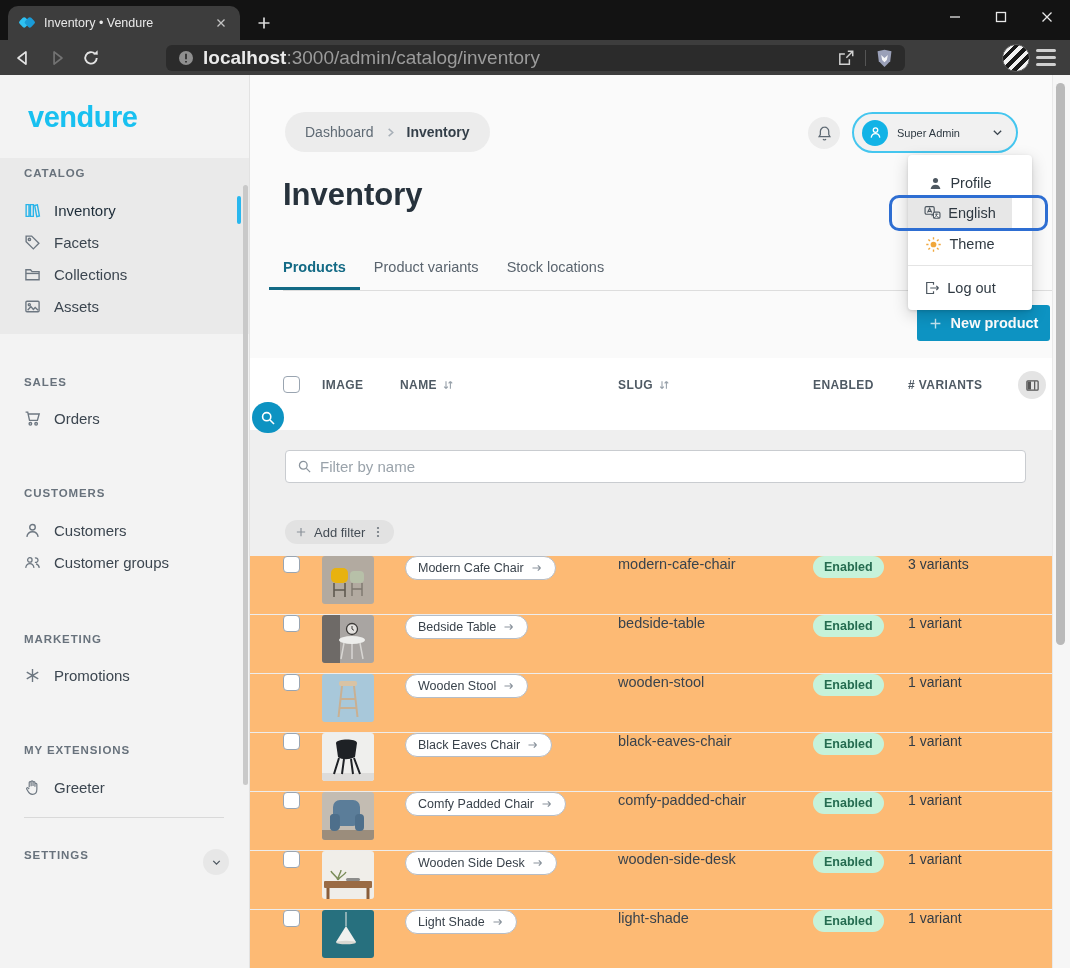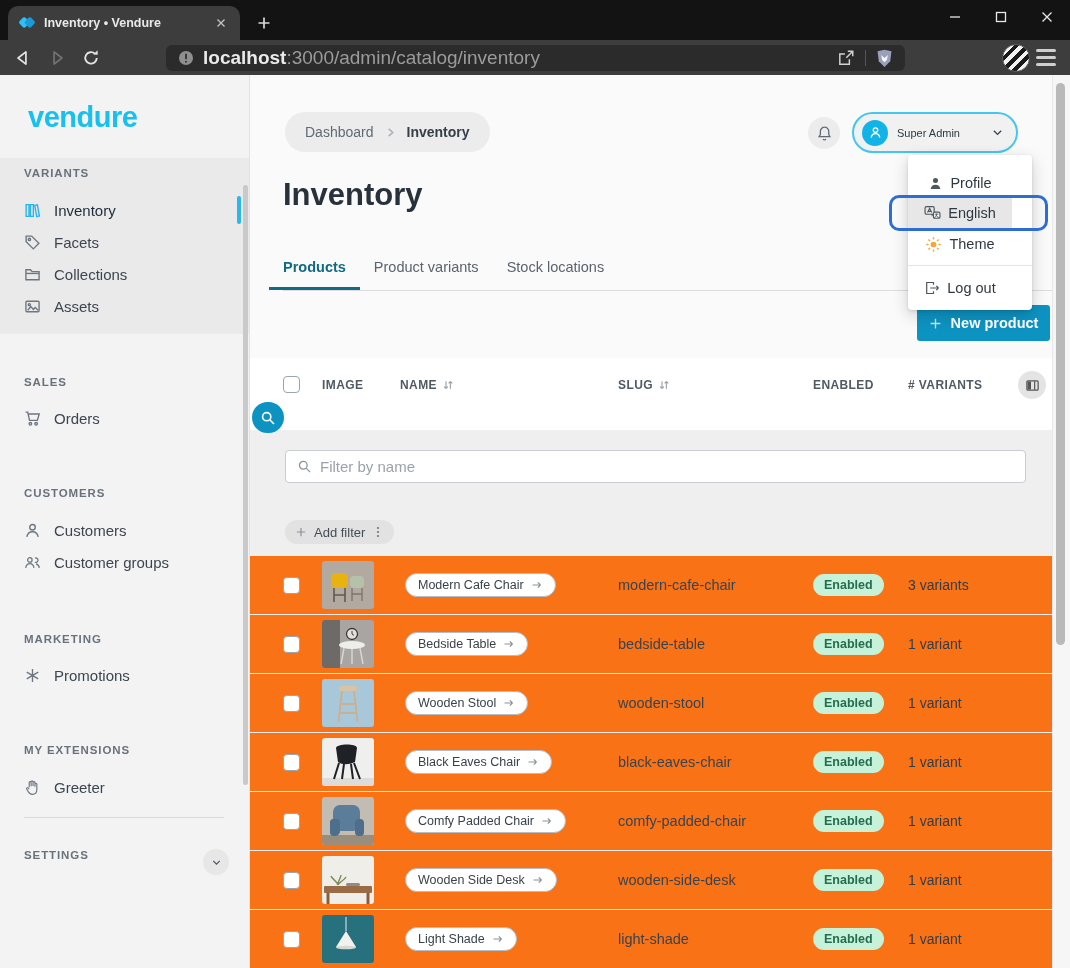--- a/index.html
+++ b/index.html
@@ -4,21 +4,21 @@
 <style>
   * { margin:0; padding:0; box-sizing:border-box; }
   html,body { width:1070px; height:968px; overflow:hidden; }
   body { font-family:"Liberation Sans", sans-serif; background:#fafafa; position:relative; }
   svg { display:block; }
 
   
   .titlebar { position:absolute; top:0; left:0; width:1070px; height:40px; background:#131313; }
   .browser-tab { position:absolute; left:8px; top:6px; width:232px; height:34px; background:#3d3d3d;
     border-radius:10px 10px 0 0; display:flex; align-items:center; padding:0 10px; gap:8px; }
-  .tab-title { color:#e9e9e9; font-size:12.5px; font-weight:700; flex:1; white-space:nowrap; overflow:hidden; }
+  .tab-title { color:#e9e9e9; font-size:12.5px; font-weight:400; flex:1; white-space:nowrap; overflow:hidden; }
   .tab-close { width:18px; height:18px; display:flex; align-items:center; justify-content:center; border-radius:4px; }
   .newtab-btn { position:absolute; left:252px; top:11px; width:24px; height:24px; display:flex; align-items:center; justify-content:center; }
   .win-controls { position:absolute; right:0; top:0; height:34px; display:flex; }
   .win-btn { width:46px; height:34px; display:flex; align-items:center; justify-content:center; }
 
   .toolbar { position:absolute; top:40px; left:0; width:1070px; height:35px; background:#3d3d3d; }
   .nav-btn { position:absolute; top:9px; width:18px; height:18px; }
   .urlbar { position:absolute; left:166px; top:45px; width:739px; height:26px; background:#2b2b2b; border-radius:6px;
     display:flex; align-items:center; padding:0 12px; gap:9px; }
   .url-text { font-size:19px; white-space:nowrap; }
@@ -95,21 +95,21 @@
   .search-fab { position:absolute; left:2px; top:327px; width:32px; height:31px; border-radius:16px; background:#0d93c2;
     display:flex; align-items:center; justify-content:center; cursor:pointer; z-index:3; }
 
   .filter-input { position:absolute; left:35px; top:375px; width:741px; height:33px; background:#fff; border:1px solid #c9ccd0;
     border-radius:4px; display:flex; align-items:center; padding:0 11px; gap:8px; }
   .filter-input input { border:none; outline:none; flex:1; font-size:15px; color:#3a434c; font-family:"Liberation Sans",sans-serif; background:transparent; }
   .filter-input input::placeholder { color:#9aa3ab; }
   .add-filter { position:absolute; left:35px; top:425px; height:24px; border-radius:12px; background:#e2e2e2;
     display:inline-flex; align-items:center; padding:0 10px; gap:7px; font-size:13px; color:#444c55; cursor:pointer;margin-top:20px; }
 
-  .prow { width:802px; height:59px; display:flex; align-items:center; border-bottom:1px solid #ededed; background:#f97316; }
+  .prow { width:802px; height:59px; display:flex; align-items:flex-start; border-bottom:1px solid #ededed; background:#fdba74; }
   .prow .cbx { margin-left:33px; }
   .thumb { margin-left:22px; width:52px; height:48px; border-radius:3px; overflow:hidden; flex:0 0 auto; }
   .cell-name { margin-left:31px; width:213px; }
   .name-pill { display:inline-flex; align-items:center; gap:7px; border:1px solid #b6bdc6; border-radius:12px;
     padding:4px 12px; font-size:12.5px; color:#39424b; background:#fff; cursor:pointer; white-space:nowrap; }
   .cell-slug { width:195px; font-size:14.5px; color:#39434d; }
   .cell-badge { width:95px; }
   .badge { display:inline-block; padding:4px 11px; border-radius:12px; background:#c6f2da; color:#256c50; font-size:12.5px; font-weight:700; }
   .cell-variants { font-size:14px; color:#323c46; }
 
@@ -205,21 +205,21 @@
     <span></span>
     <span></span>
   </span>
 
 <div class="app">
 
   <div class="sidebar">
     <div class="catalog-bg"></div>
     <div class="logo">vendure</div>
 
-    <div class="side-label" style="top:92px">VARIANTS</div>
+    <div class="side-label" style="top:92px">CATALOG</div>
 
     <div class="side-item active" style="top:119px">
       <span class="icn">
         <svg viewBox="0 0 16 16" fill="none" stroke="currentColor" stroke-width="1.3">
             <path d="M2 2.5h2.7v11H2zM6.1 2.5h2.7v11H6.1z"></path>
             <path d="M10.1 3.3l2.5-.6 1.9 10.5-2.5.6z"></path>
           </svg>
       </span>
       <span>Inventory</span>
     </div>

